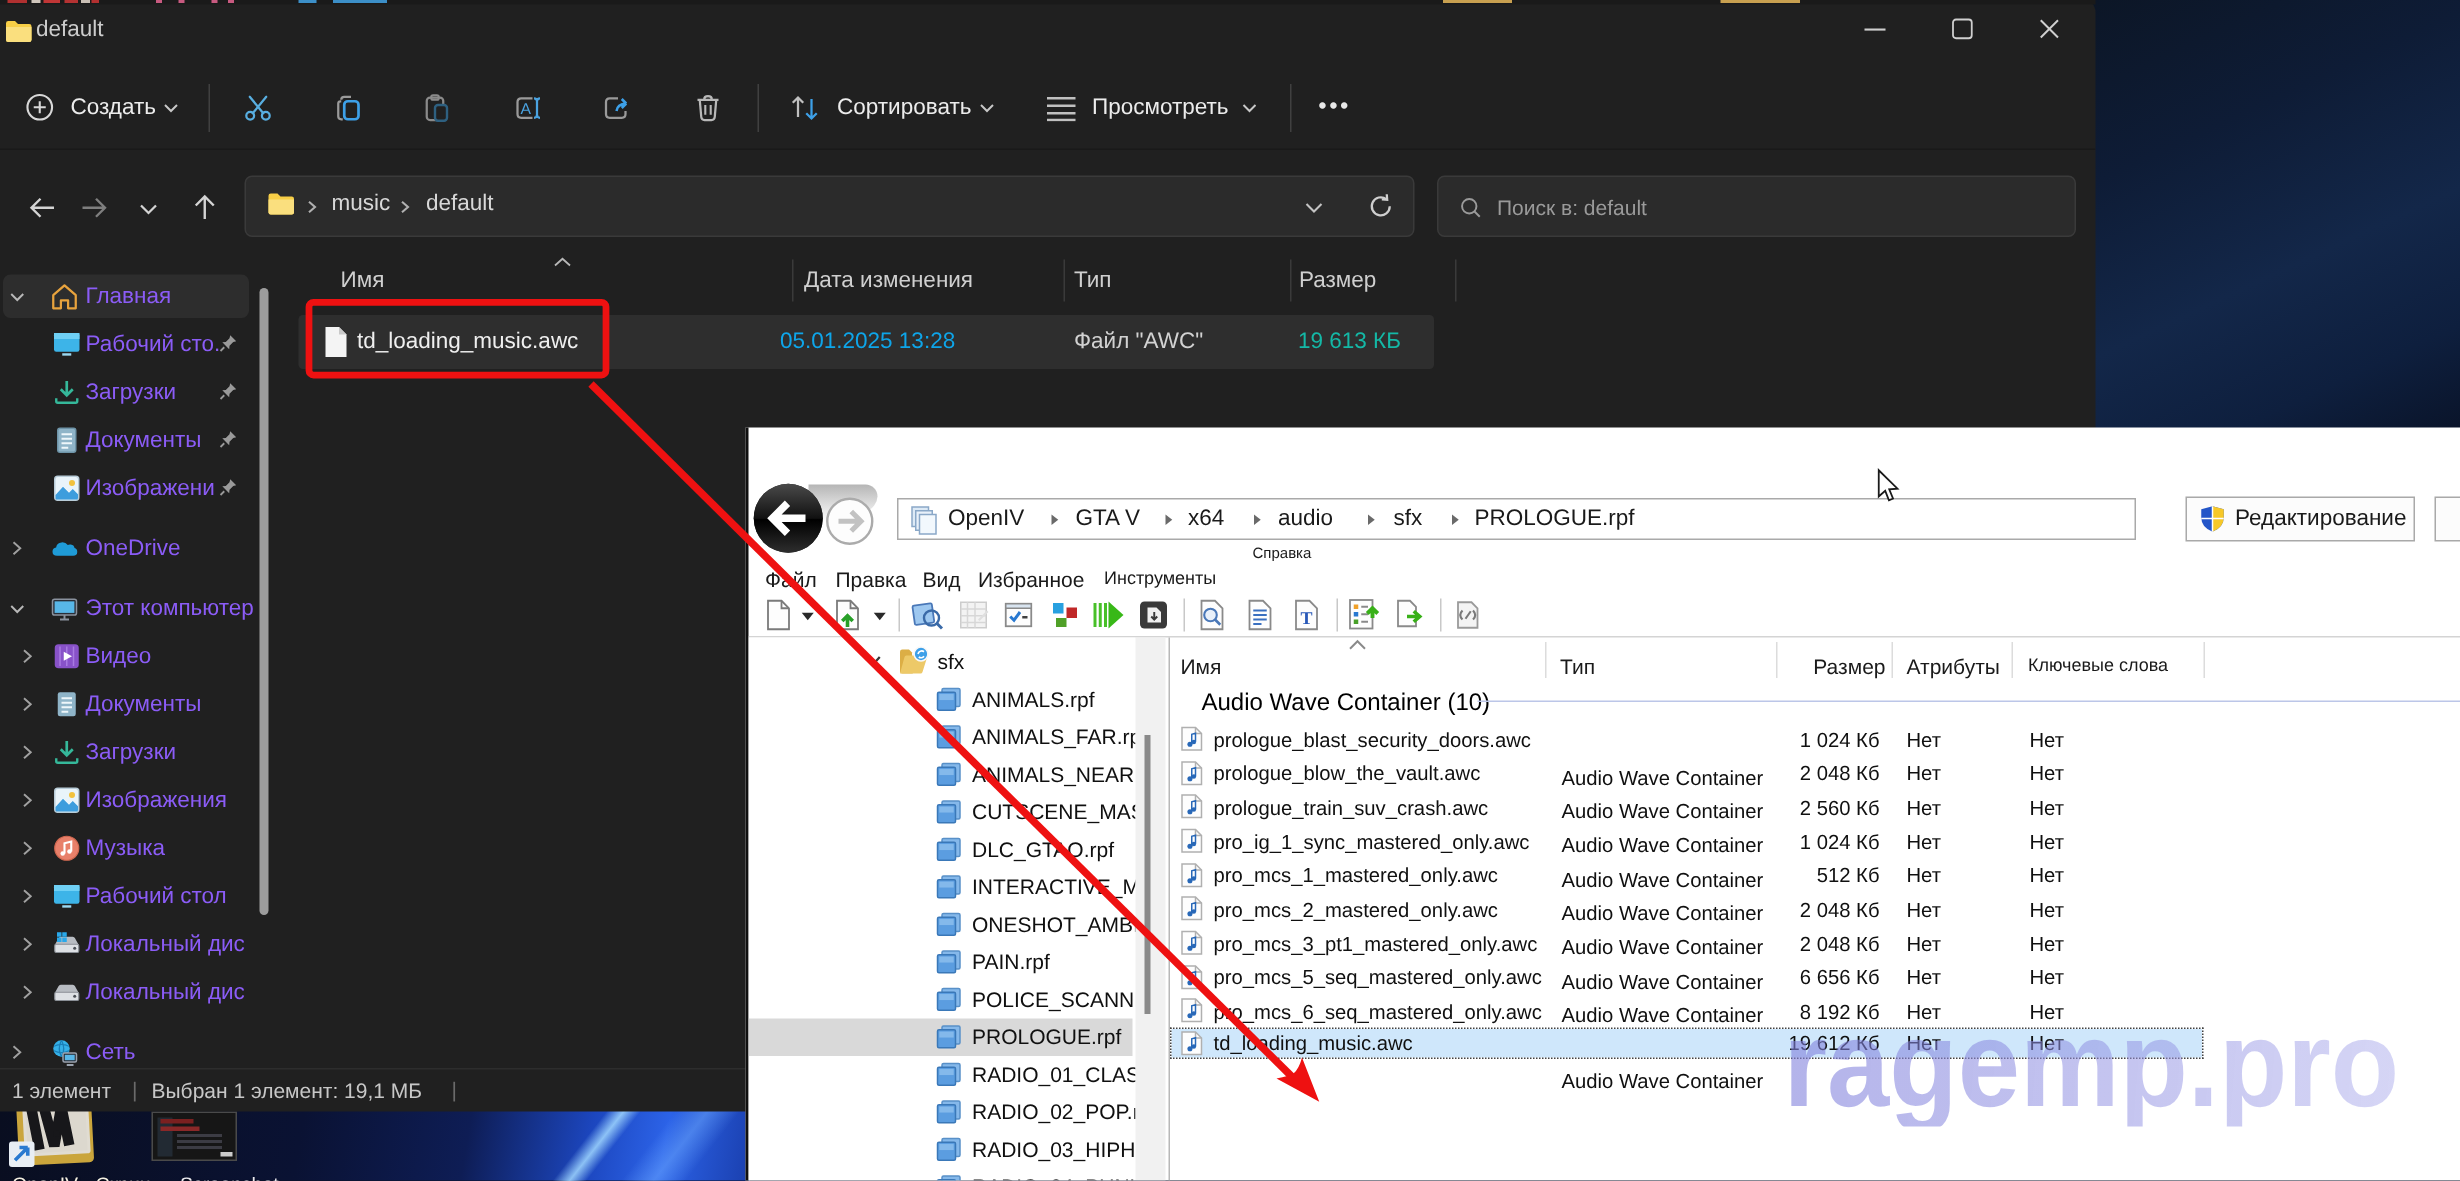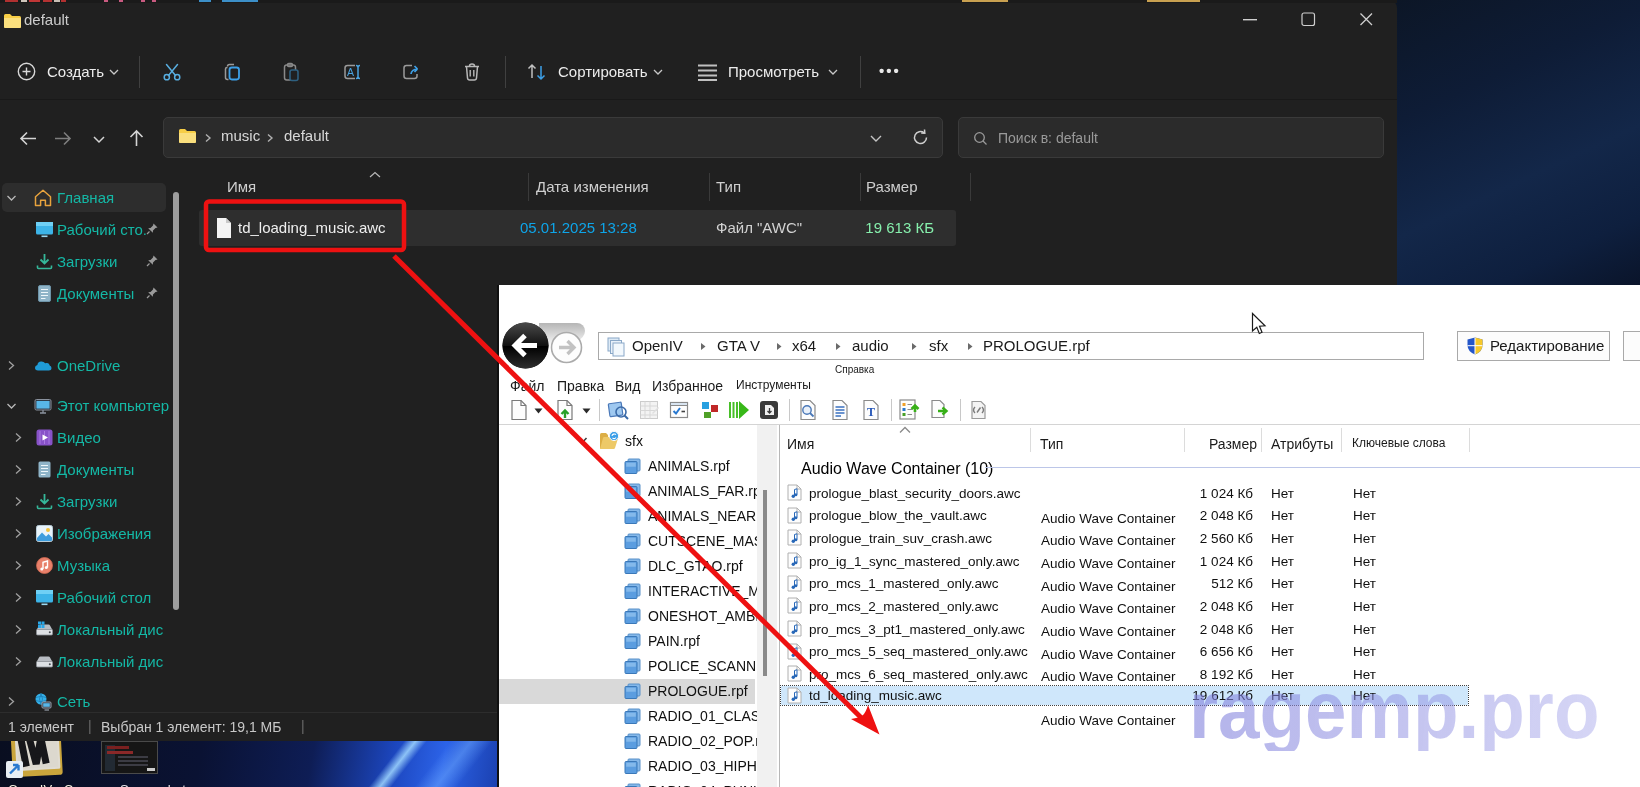--- a/index.html
+++ b/index.html
@@ -18,21 +18,21 @@
 #title{left:24px;top:11px;color:#cccccc;font-size:15px;}
 
 #tsep1,#tsep2,#tsep3{position:absolute;width:1px;height:32px;background:#404040;top:11px;}
 
 .navbox{top:117px;height:41px;background:#2b2b2b;border:1px solid #3a3a3a;border-radius:5px;box-sizing:border-box;}
 
 #fheader span{color:#cfcfcf;font-size:15px;position:absolute;top:0;}
 .colsep{position:absolute;top:-5px;width:1px;height:28px;background:#3a3a3a;}
 #frow{left:199px;top:210px;width:757px;height:36px;background:#2e2e2e;border-radius:3px;}
 
-.si{position:absolute;left:0;width:180px;height:30px;color:#14b8a6;font-size:15px;}
+.si{position:absolute;left:0;width:180px;height:30px;color:#8b5cf6;font-size:15px;}
 .si .lbl{position:absolute;left:57px;top:6px;white-space:nowrap;}
 .si .ic{position:absolute;left:33px;top:5px;width:20px;height:20px;}
 .si .ic2{position:absolute;left:35px;top:5px;width:19px;height:19px;}
 .chev{position:absolute;color:#a8a8a8;font-size:13px;}
 .pin{position:absolute;left:146px;top:7px;}
 
 #status{left:0;top:712px;width:1397px;height:27px;border-top:1px solid #2d2d2d;color:#c7c7c7;font-size:14px;}
 
 #oiv{left:497px;top:285px;width:1143px;height:502px;background:#ffffff;border-left:2px solid #101010;overflow:hidden;}
 .otxt{color:#1a1a1a;font-size:15px;white-space:nowrap;}
@@ -244,20 +244,33 @@
           <rect x="3.5" y="1.5" width="12" height="16" rx="1.5" fill="none" stroke="#6e94a8" stroke-width="1"></rect>
           <path d="M6 5.5 H13 M6 8.5 H13 M6 11.5 H13 M6 14.5 H10.5" stroke="#eef6fa" stroke-width="1.2"></path>
         </svg>
       <span class="lbl">Документы</span>
       <svg class="pin" width="13" height="13" viewBox="0 0 13 13">
           <path d="M7.5 1.5 L11.5 5.5 L9.5 6 L7 8.5 L6.8 10.8 L2.2 6.2 L4.5 6 L7 3.5 Z" fill="#9a9a9a"></path>
           <path d="M3.5 9.5 L1 12" stroke="#9a9a9a" stroke-width="1.2"></path>
         </svg>
     </div>
 
+    <div class="si" style="top:141px">
+      <svg class="ic2" viewBox="0 0 19 19">
+          <rect x="1.5" y="1.5" width="16" height="16" rx="2" fill="#e9f4fa"></rect>
+          <rect x="1.5" y="1.5" width="16" height="16" rx="2" fill="none" stroke="#b8ccd8" stroke-width="1"></rect>
+          <path d="M2 14 L7 8.5 L11 12.5 L13.5 10 L17 13.5 L17 16 Q17 17 16 17 L3 17 Q2 17 2 16 Z" fill="#3d9ddd"></path>
+          <circle cx="13" cy="6" r="2" fill="#f2c23d"></circle>
+        </svg>
+      <span class="lbl">Изображени</span>
+      <svg class="pin" width="13" height="13" viewBox="0 0 13 13">
+          <path d="M7.5 1.5 L11.5 5.5 L9.5 6 L7 8.5 L6.8 10.8 L2.2 6.2 L4.5 6 L7 3.5 Z" fill="#9a9a9a"></path>
+          <path d="M3.5 9.5 L1 12" stroke="#9a9a9a" stroke-width="1.2"></path>
+        </svg>
+    </div>
 
     <div class="si" style="top:181px">
       <svg class="chev" style="left:7px;top:9px" width="9" height="11">
           <path d="M2 1.5 L6.5 5.5 L2 9.5" fill="none" stroke="#a0a0a0" stroke-width="1.3"></path>
         </svg>
       <svg class="ic" viewBox="0 0 20 20">
           <path d="M5 14.5 Q2 14.5 2 11.8 Q2 9.4 4.4 9 Q4.8 6 8 5.6 Q10.6 5.3 12.2 7.3 Q13 6.8 14.2 7 Q16.4 7.3 16.7 9.4 Q18.5 9.9 18.5 12 Q18.5 14.5 15.8 14.5 Z" fill="#1f9bd7"></path>
         </svg>
       <span class="lbl">OneDrive</span>
     </div>
@@ -407,21 +420,21 @@
     </svg>
 
   <div id="frow" class="a"></div>
   <svg class="a" style="left:216px;top:217px" width="16" height="22" viewBox="0 0 16 22">
       <path d="M1 1 L10 1 L15 6 L15 21 L1 21 Z" fill="#f4f4f4"></path>
       <path d="M10 1 L10 6 L15 6 Z" fill="#c9c9c9"></path>
     </svg>
   <div class="a etxt" style="left:238px;top:219px;color:#efefef">td_loading_music.awc</div>
   <div class="a etxt" style="left:520px;top:219px;color:#0ea5e9">05.01.2025 13:28</div>
   <div class="a etxt" style="left:716px;top:219px;color:#d2d2d2">Файл "AWC"</div>
-  <div class="a etxt" style="left:836px;top:219px;color:#86efac;width:98px;text-align:right">19 613 КБ</div>
+  <div class="a etxt" style="left:836px;top:219px;color:#14b8a6;width:98px;text-align:right">19 613 КБ</div>
 
   <div id="status" class="a">
     <span class="a" style="left:8px;top:6px">1 элемент</span>
     <span class="a" style="left:88px;top:5px;color:#6a6a6a">|</span>
     <span class="a" style="left:101px;top:6px">Выбран 1 элемент: 19,1 МБ</span>
     <span class="a" style="left:301px;top:5px;color:#6a6a6a">|</span>
   </div>
 </div>
 <div id="strip" class="a">
 <div style="left:5px;width:13px;background:#b03030"></div>

